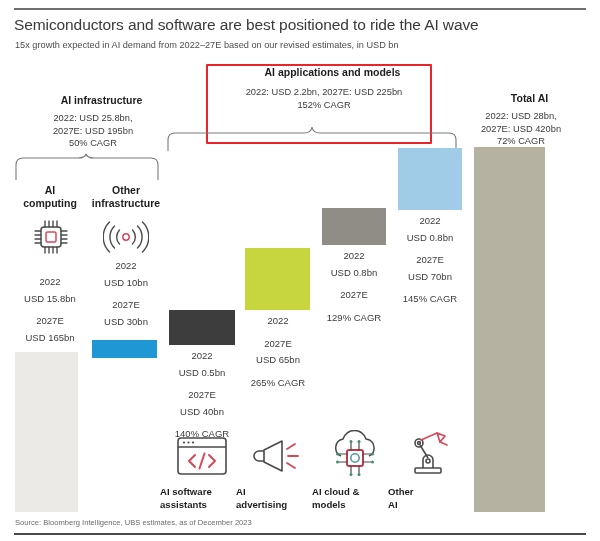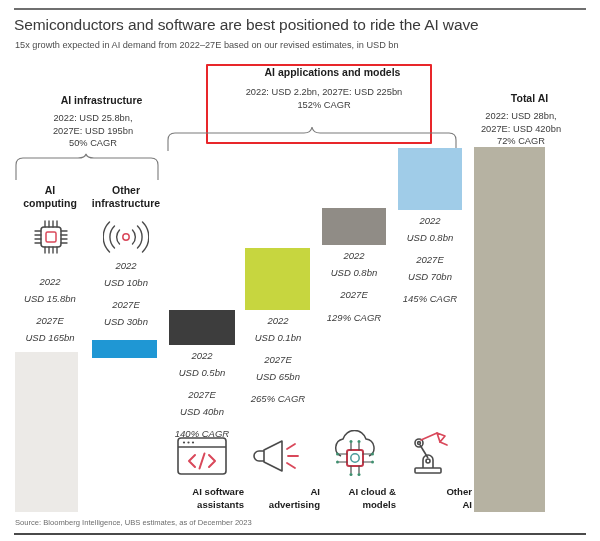--- a/index.html
+++ b/index.html
@@ -39,29 +39,29 @@
   .brace{position:absolute;}
 
   
   .colhead{
     position:absolute;text-align:center;font-size:10.5px;font-weight:bold;
     color:#1d1d1d;line-height:13px;
   }
   .colstats{
     position:absolute;text-align:center;font-size:9.5px;color:#3c3c3c;line-height:16.5px;
   }
-  .colstats div{white-space:nowrap;font-style:italic;}
+  .colstats div{white-space:nowrap;}
   .gap{height:6px;}
 
   
   .bar{position:absolute;}
 
   
   .iconlabel{
-    position:absolute;text-align:right;font-size:9.6px;font-weight:bold;color:#1d1d1d;
+    position:absolute;text-align:left;font-size:9.6px;font-weight:bold;color:#1d1d1d;
     line-height:13px;
   }
   .iconbox{position:absolute;}
 
   .redbox{
     position:absolute;border:2.5px solid #e8262a;background:transparent;border-radius:1px;
   }
 </style>
 </head>
 <body>
@@ -199,21 +199,20 @@
   </svg>
 </div>
 <div class="iconlabel" style="left:160px;top:485px;width:84px;">
   <div>AI software</div>
   <div>assistants</div>
 </div>
 
 <div class="bar" style="left:245px;top:248px;width:65px;height:62px;background:#c7d63f;"></div>
 <div class="colstats" style="left:236px;top:313px;width:84px;">
   <div>2022</div>
-  <div>USD 0.1bn</div>
   <div class="gap"></div>
   <div>2027E</div>
   <div>USD 65bn</div>
   <div class="gap"></div>
   <div>265% CAGR</div>
 </div>
 <div class="iconbox" style="left:252px;top:434px;">
   <svg width="54" height="44" viewBox="0 0 54 44">
     <path d="M30,7 L30,37 L12,28 L12,16 Z" fill="none" stroke="#4a4a4a" stroke-width="1.6" stroke-linejoin="round"></path>
     <path d="M12,17 L7,17 A4,4 0 0 0 7,27 L12,27" fill="none" stroke="#4a4a4a" stroke-width="1.6" stroke-linejoin="round"></path>

